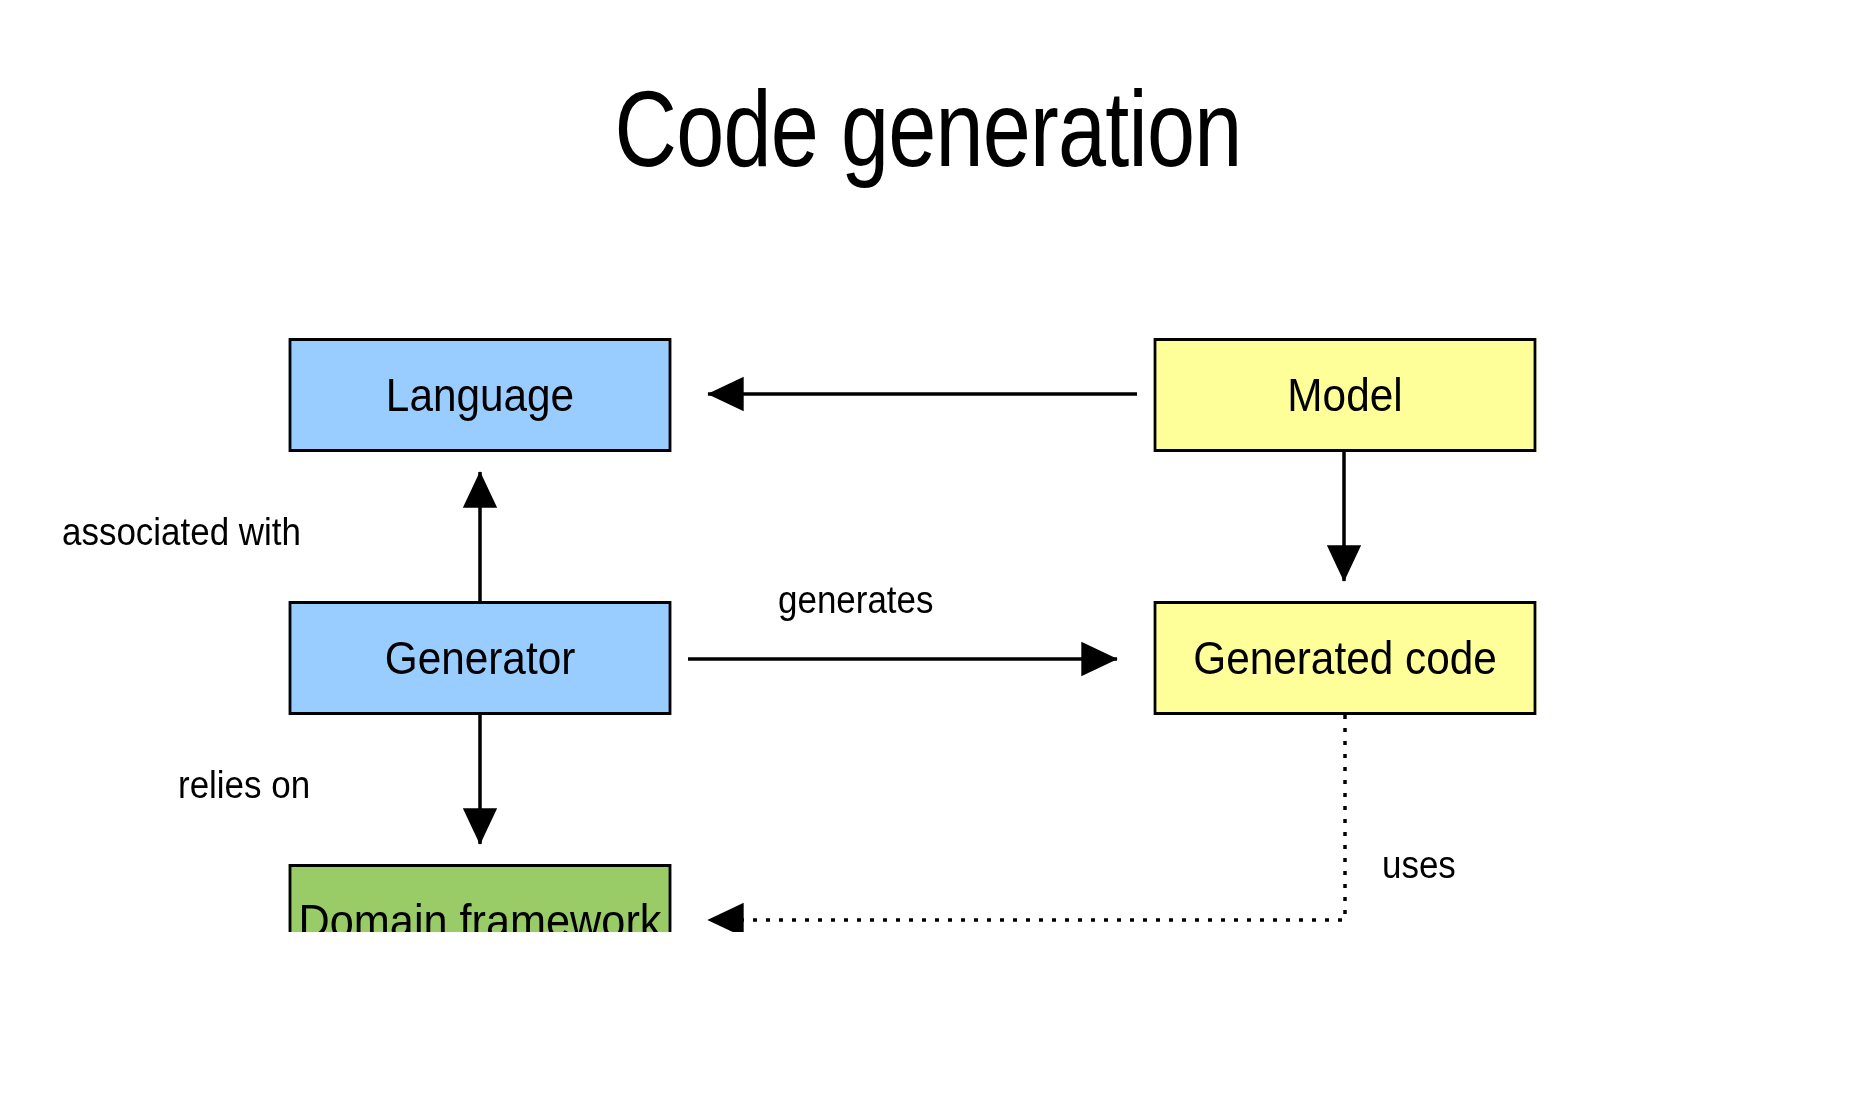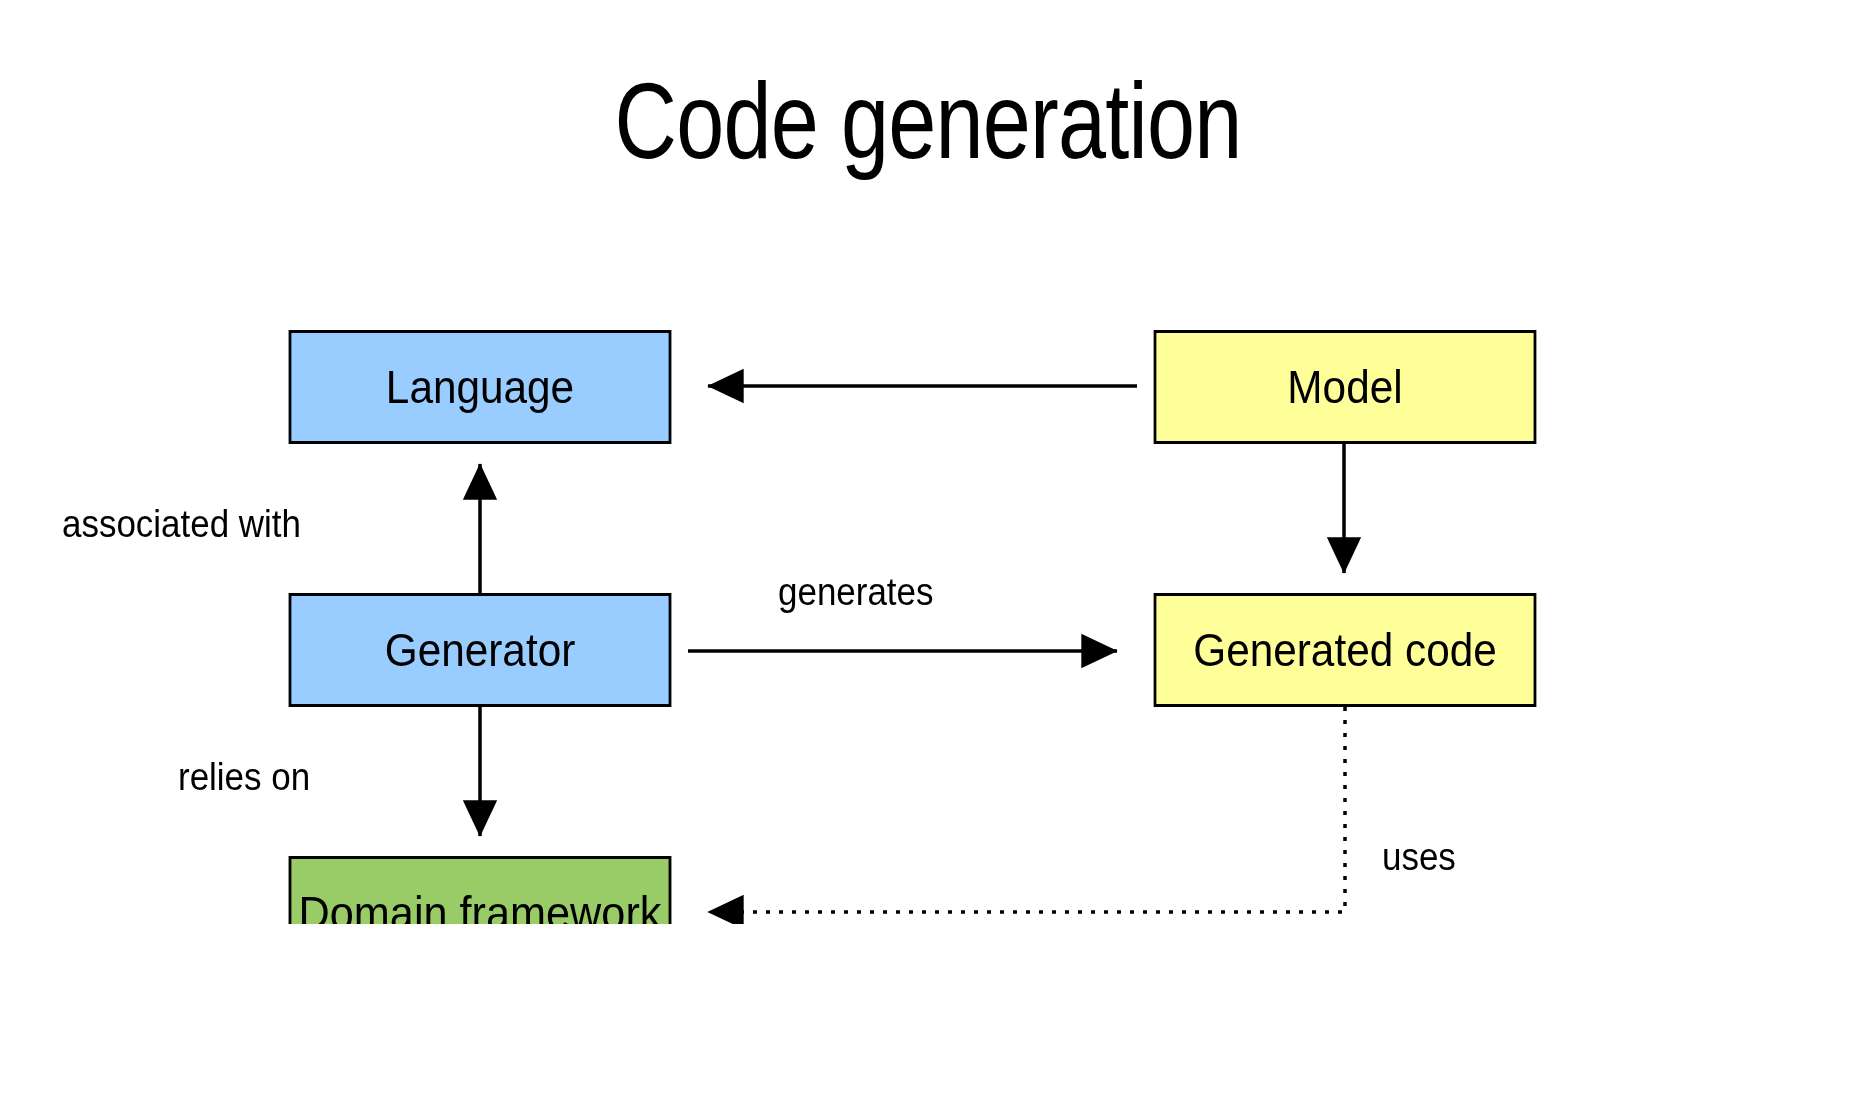--- a/index.html
+++ b/index.html
@@ -7,20 +7,21 @@
     padding: 0;
     background: #ffffff;
   }
   #stage {
     position: relative;
     width: 1856px;
     height: 924px;
     background: #ffffff;
     overflow: hidden;
     font-family: "Liberation Sans", "DejaVu Sans", sans-serif;
+    margin-top: 8px;
   }
   #diagram-title {
     position: absolute;
     left: 0;
     top: 56px;
     width: 1856px;
     text-align: center;
     font-family: "Liberation Sans Narrow", "Liberation Sans", "DejaVu Sans", sans-serif;
     font-size: 108px;
     line-height: 130px;

